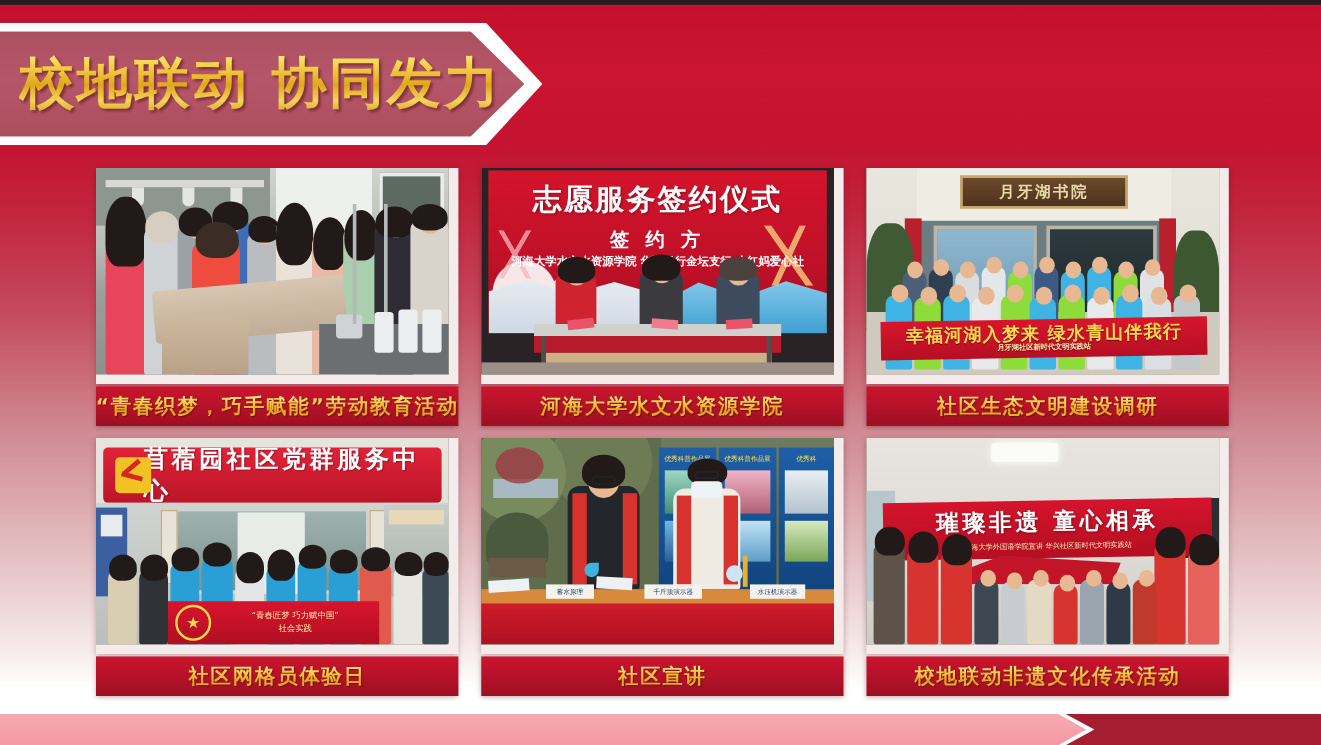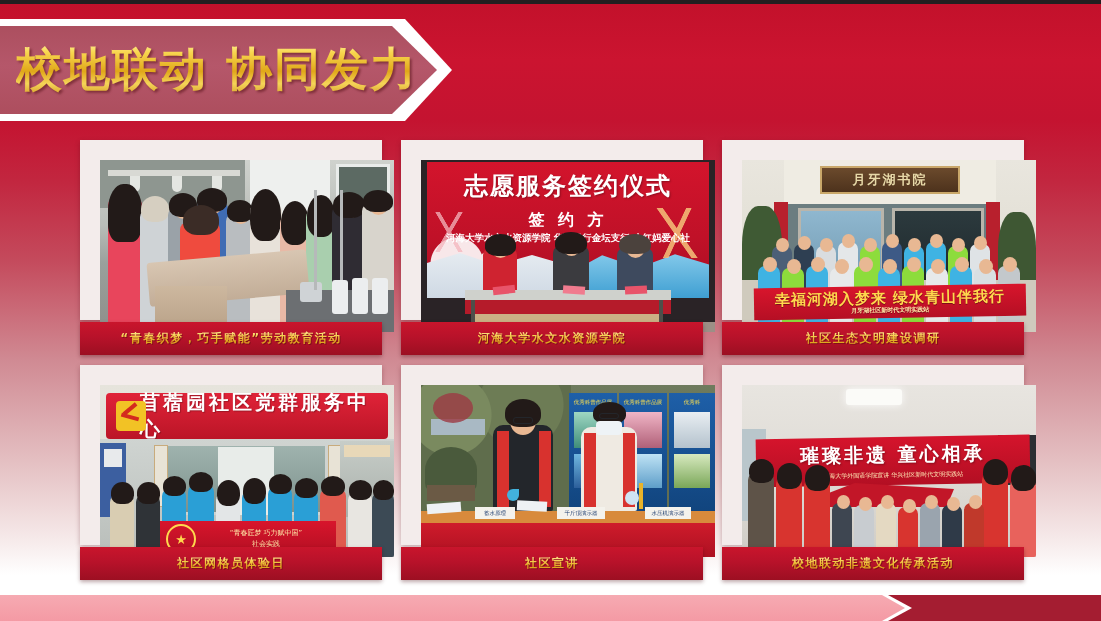--- a/index.html
+++ b/index.html
@@ -45,32 +45,32 @@
     text-shadow:none;
     filter:drop-shadow(2px 2px 1px rgba(90,20,25,.55));
     white-space:nowrap;
   }
 
   
   .grid{position:absolute;left:80px;top:140px;width:944px;height:443px;z-index:4;}
   .card{position:absolute;width:302px;}
   .card .frame{
     position:relative;width:302px;height:180px;
-    background:#f3eceb;padding:20px;box-sizing:border-box;
+    background:#f3eceb;padding:0;box-sizing:border-box;
     box-shadow:0 2px 5px rgba(80,10,20,.30);
   }
   .card .photo{position:relative;width:294px;height:172px;overflow:hidden;background:#777;}
   .card .caption{
     position:relative;width:302px;height:33px;margin-top:2px;
     background:linear-gradient(180deg,#c9152c 0%,#b8122a 45%,#9c0f22 100%);
     box-shadow:0 2px 4px rgba(70,5,15,.35);
     display:flex;align-items:center;justify-content:center;
   }
   .card .caption span{
-    font-size:12px;font-weight:bold;letter-spacing:1.5px;
+    font-size:17px;font-weight:bold;letter-spacing:1.5px;
     font-family:"DejaVu Sans","Liberation Sans",sans-serif;
     background:linear-gradient(180deg,#fff0ad 0%,#f6cf4d 35%,#dda319 70%,#f0c94b 100%);
     -webkit-background-clip:text;background-clip:text;
     color:transparent;-webkit-text-fill-color:transparent;
     filter:drop-shadow(1px 1px 0 rgba(90,10,15,.5));
     white-space:nowrap;
   }
   .c0{left:0;top:0;}   .c1{left:321px;top:0;}   .c2{left:642px;top:0;}
   .c3{left:0;top:225px;} .c4{left:321px;top:225px;} .c5{left:642px;top:225px;}
 

